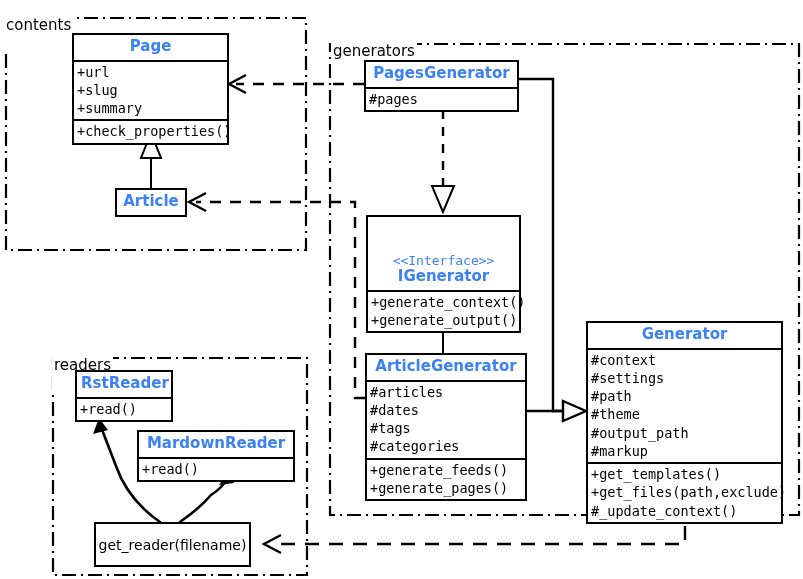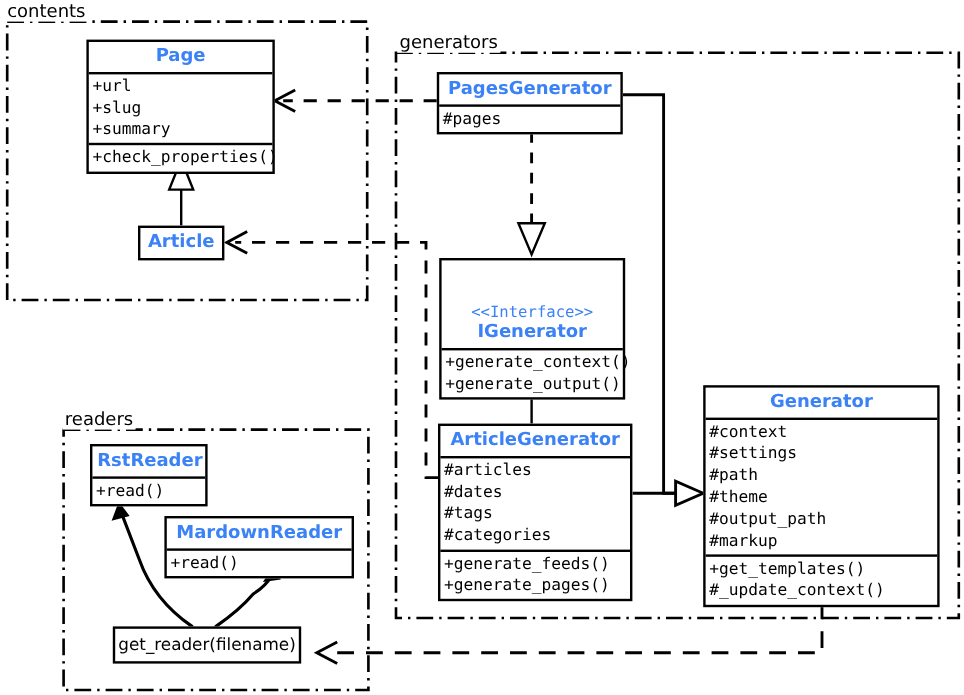--- a/index.html
+++ b/index.html
@@ -24,21 +24,21 @@
     pointer-events: none;
   }
   
   .pkg-label {
     position: absolute;
     font-family: "DejaVu Sans", sans-serif;
     font-size: 15px;
     color: #000;
     white-space: nowrap;
     background: #fff;
-    padding: 0 2px;
+    padding: 16px 2px;
     z-index: 5;
   }
   
   .cls {
     position: absolute;
     box-sizing: border-box;
     border: 2px solid #000;
     background: #ffffff;
     z-index: 10;
   }
@@ -225,37 +225,38 @@
       <div class="member">#context</div>
       <div class="member">#settings</div>
       <div class="member">#path</div>
       <div class="member">#theme</div>
       <div class="member">#output_path</div>
       <div class="member">#markup</div>
     </div>
     <div class="sep"></div>
     <div class="compartment">
       <div class="member">+get_templates()</div>
+      <div class="member">+get_files(path,exclude)</div>
       <div class="member">#_update_context()</div>
     </div>
   </div>
 
   <div class="cls" style="left:75px; top:370px; width:98px;">
     <div class="name">RstReader</div>
     <div class="sep"></div>
     <div class="compartment">
       <div class="member">+read()</div>
     </div>
   </div>
 
   <div class="cls" style="left:137px; top:430px; width:158px;">
     <div class="name">MardownReader</div>
     <div class="sep"></div>
     <div class="compartment">
       <div class="member">+read()</div>
     </div>
   </div>
 
-  <div class="plainbox" style="left:94px; top:522px; width:157px; height:31px;">
+  <div class="plainbox" style="left:94px; top:522px; width:157px; height:45px;">
     <span class="label">get_reader(filename)</span>
   </div>
 
 </div>
 
 </body></html>

